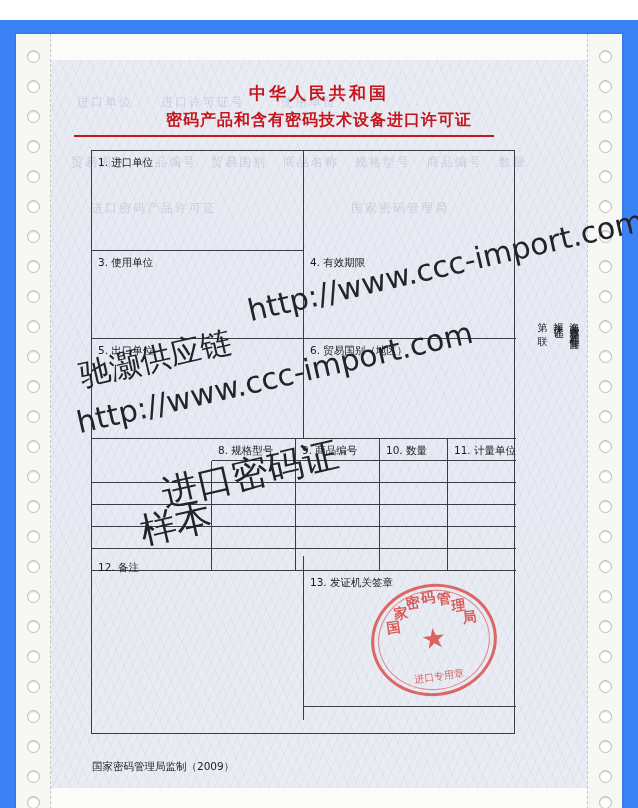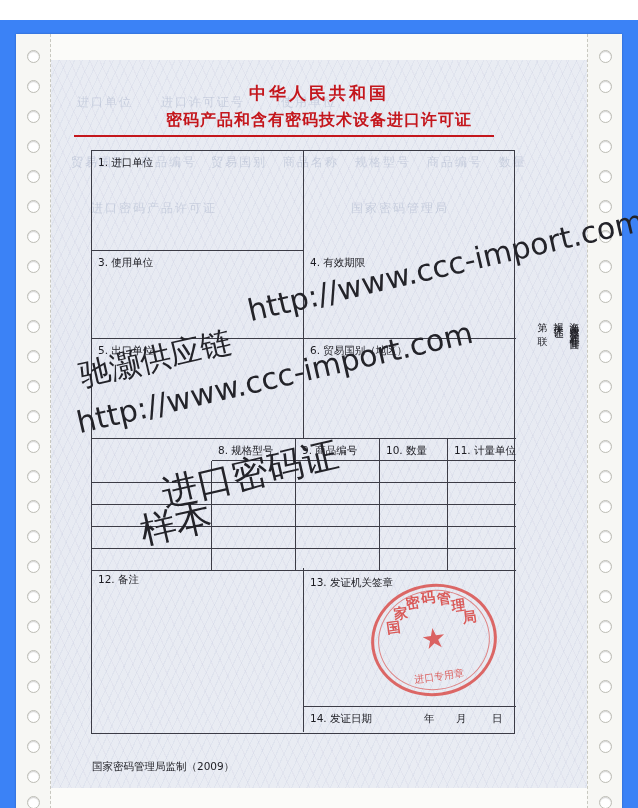--- a/index.html
+++ b/index.html
@@ -402,33 +402,27 @@
       <div class="cell" style="left:204px; top:376px; width:84px; height:22px;"></div>
       <div class="cell" style="left:288px; top:376px; width:68px; height:22px;"></div>
       <div class="cell nor" style="left:356px; top:376px; width:68px; height:22px;"></div>
 
       <div class="cell" style="left:0;   top:398px; width:120px; height:22px;"></div>
       <div class="cell" style="left:120px; top:398px; width:84px; height:22px;"></div>
       <div class="cell" style="left:204px; top:398px; width:84px; height:22px;"></div>
       <div class="cell" style="left:288px; top:398px; width:68px; height:22px;"></div>
       <div class="cell nor" style="left:356px; top:398px; width:68px; height:22px;"></div>
 
-      <div class="cell nob" style="left:0;   top:417px; width:212px; height:164px;">
+      <div class="cell nob" style="left:0;   top:405px; width:212px; height:164px;">
         <span class="cell-label">12. 备注</span>
       </div>
       <div class="cell" style="left:212px; top:420px; width:212px; height:136px; border-right:none;">
         <span class="cell-label">13. 发证机关签章</span>
       </div>
 
-      <div class="cell nor nob" style="left:212px; top:556px; width:212px; height:28px;">
-        <span class="cell-label">14. 发证日期</span>
-        <span class="cell-label" style="left:120px;">年</span>
-        <span class="cell-label" style="left:152px;">月</span>
-        <span class="cell-label" style="left:188px;">日</span>
-      </div>
     </div>
 
     <div class="side-text">
       <span class="side-col" style="right:28px;">第　联</span>
       <span class="side-col" style="right:12px;">报关凭证</span>
       <span class="side-col" style="right:-4px;">海关验放签注栏在背面</span>
     </div>
 
     <div class="seal">
       <div class="seal-ring"></div>

